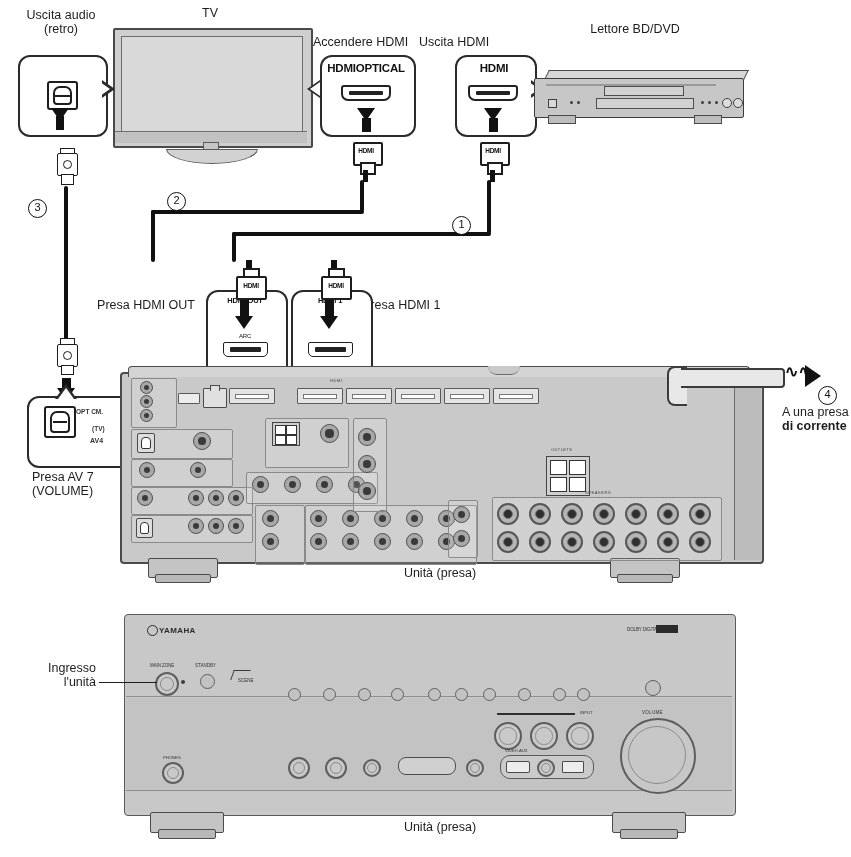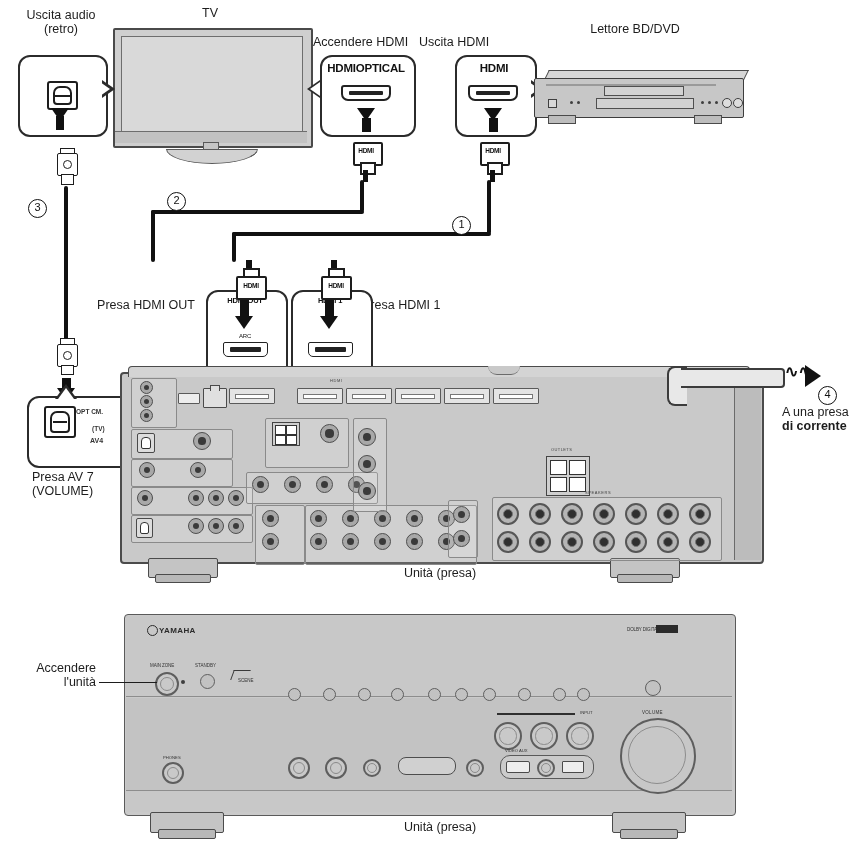--- a/index.html
+++ b/index.html
@@ -469,17 +469,17 @@
 <div class="knob" style="left:537px;top:759px;width:14px;height:14px;"></div>
 <div class="abs" style="left:562px;top:761px;width:20px;height:10px;background:#ededed;
      border:1.4px solid #4a4a4a;border-radius:1px;"></div>
 
 <div class="abs" style="left:642px;top:710px;font-size:4.5px;color:#333;letter-spacing:0.3px;">VOLUME</div>
 <div class="abs" style="left:620px;top:718px;width:72px;height:72px;border-radius:50%;
      background:#c7c7c7;border:2px solid #5e5e5e;"></div>
 <div class="abs" style="left:628px;top:726px;width:56px;height:56px;border-radius:50%;
      border:1.4px solid #8c8c8c;"></div>
 
-<div class="lbl r" style="left:4px;top:661px;width:92px;">Accendere</div>
+<div class="lbl r" style="left:4px;top:661px;width:92px;">Ingresso</div>
 <div class="lbl r" style="left:4px;top:675px;width:92px;">l'unità</div>
 <div class="leader" style="left:99px;top:682px;width:58px;"></div>
 
 <div class="lbl c" style="left:340px;top:820px;width:200px;">Unità (presa)</div>
 
 </body></html>

